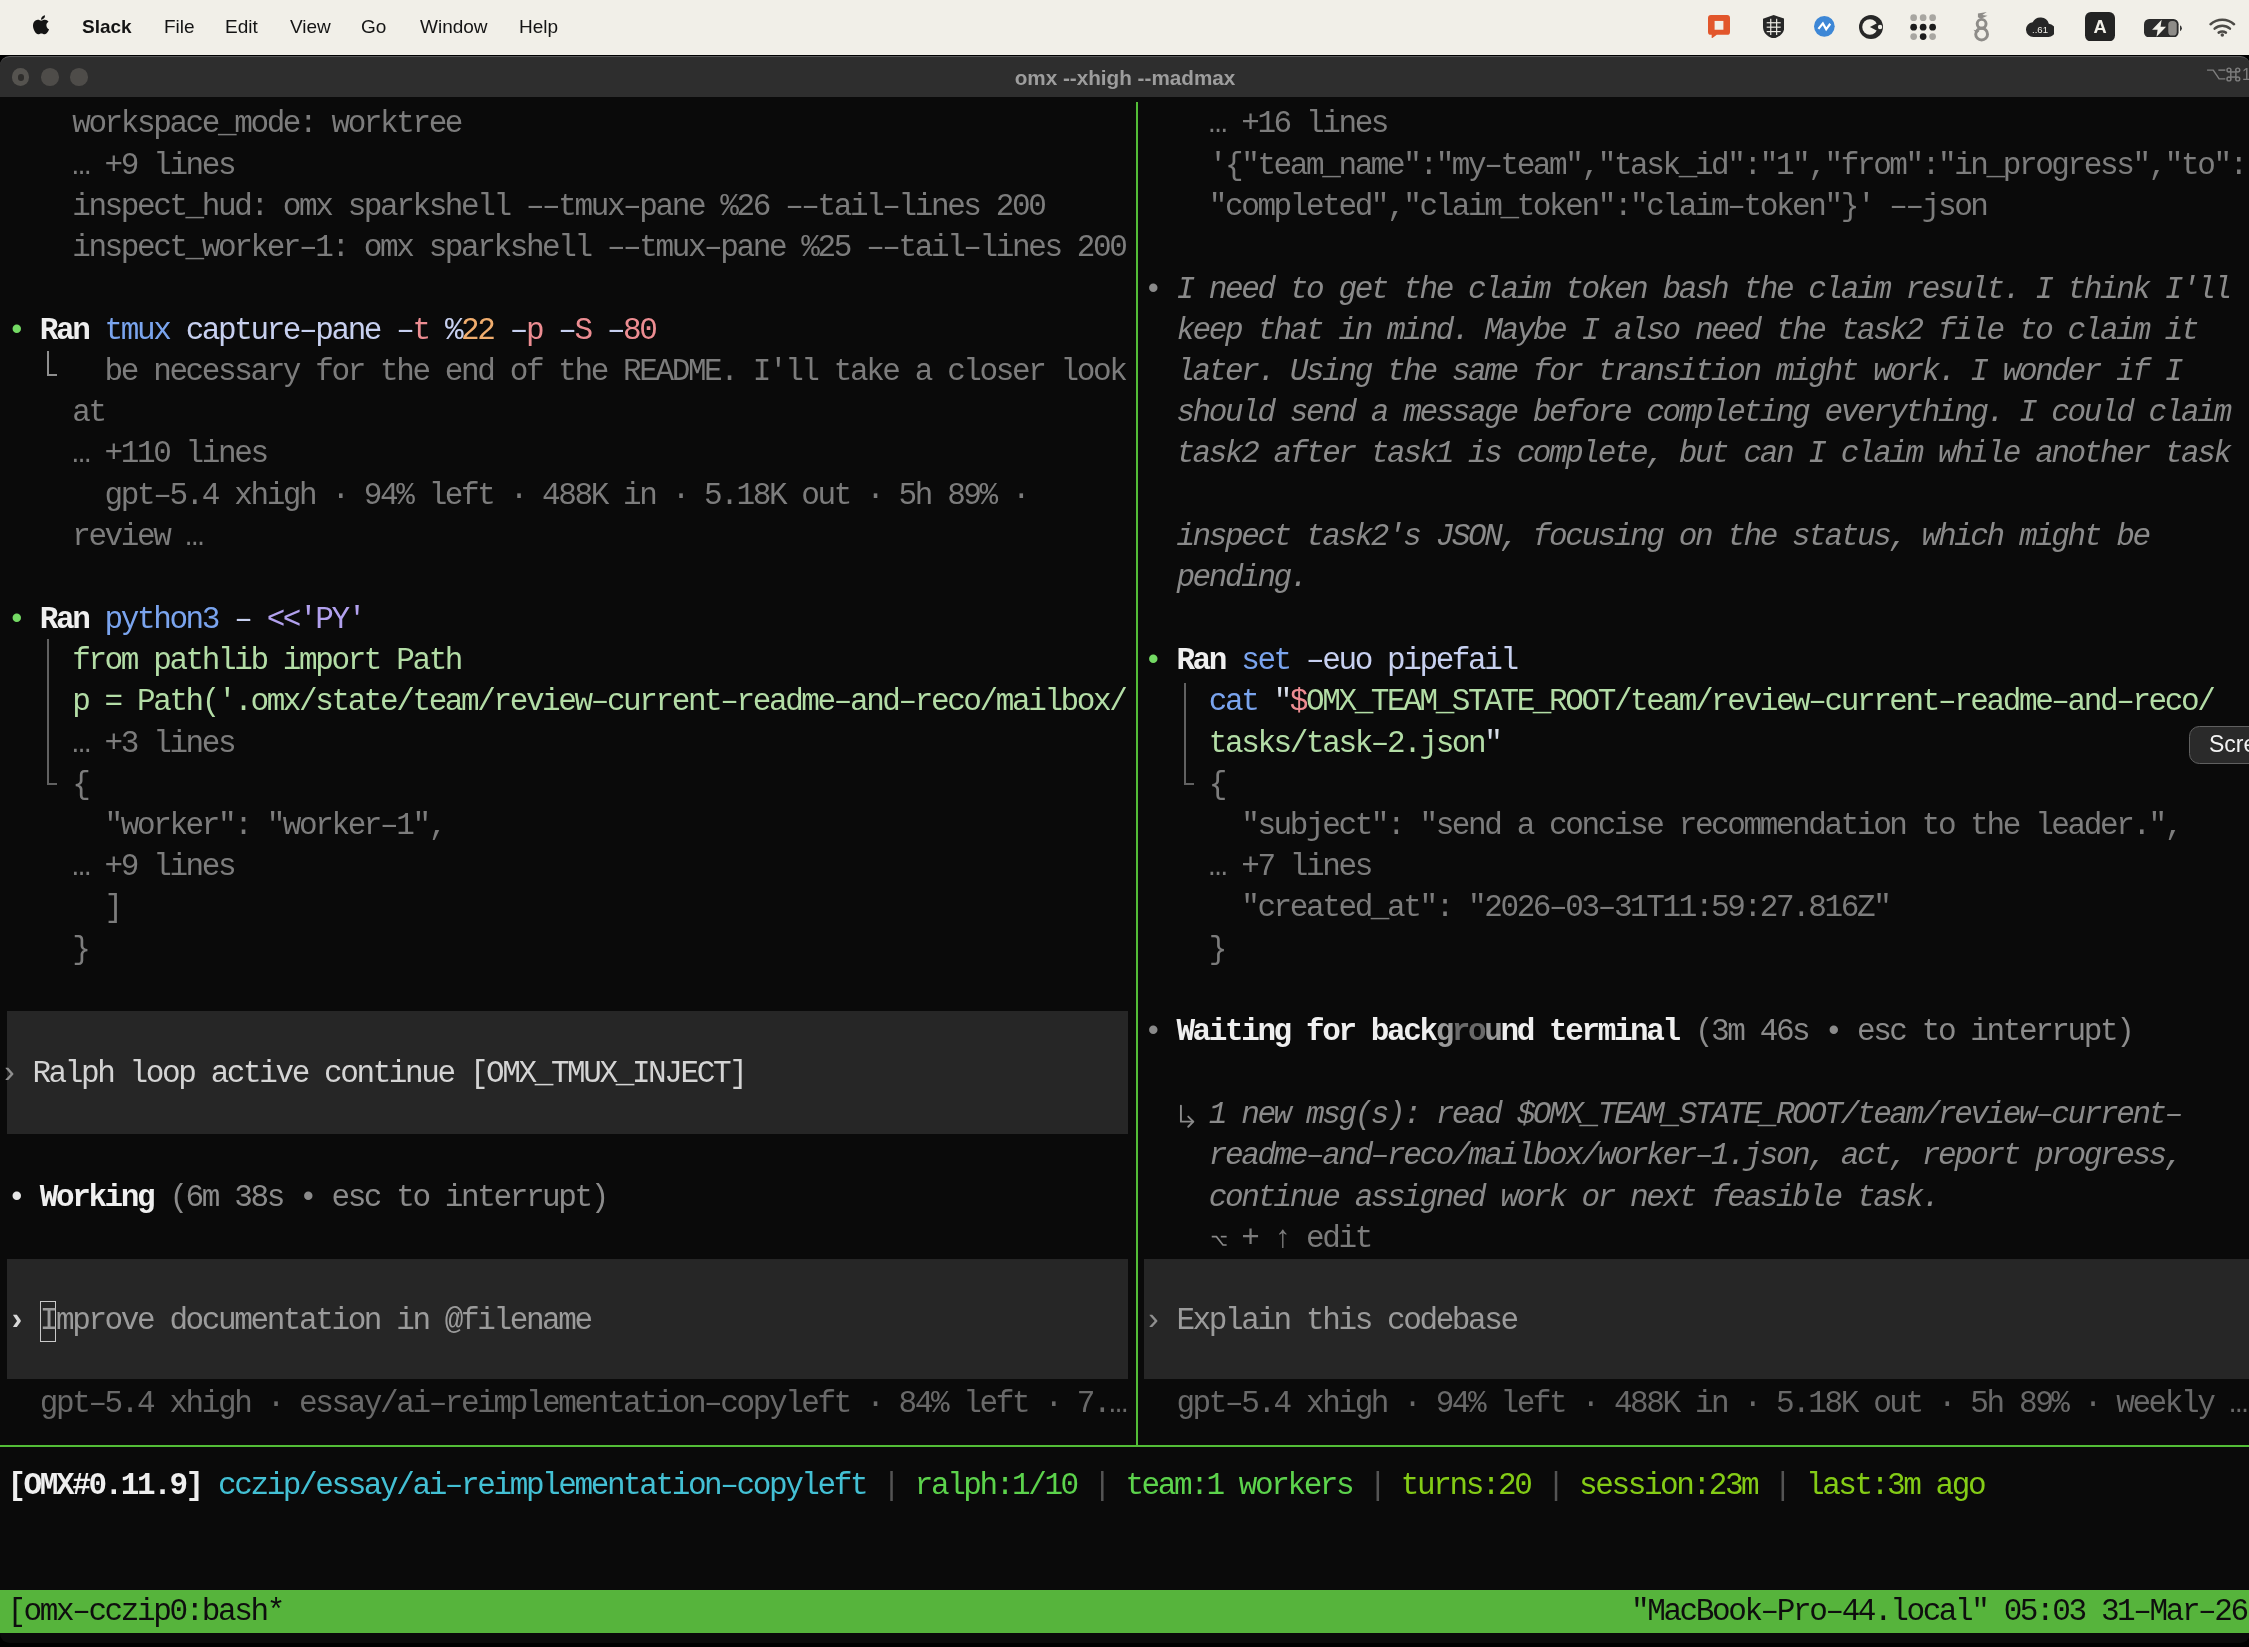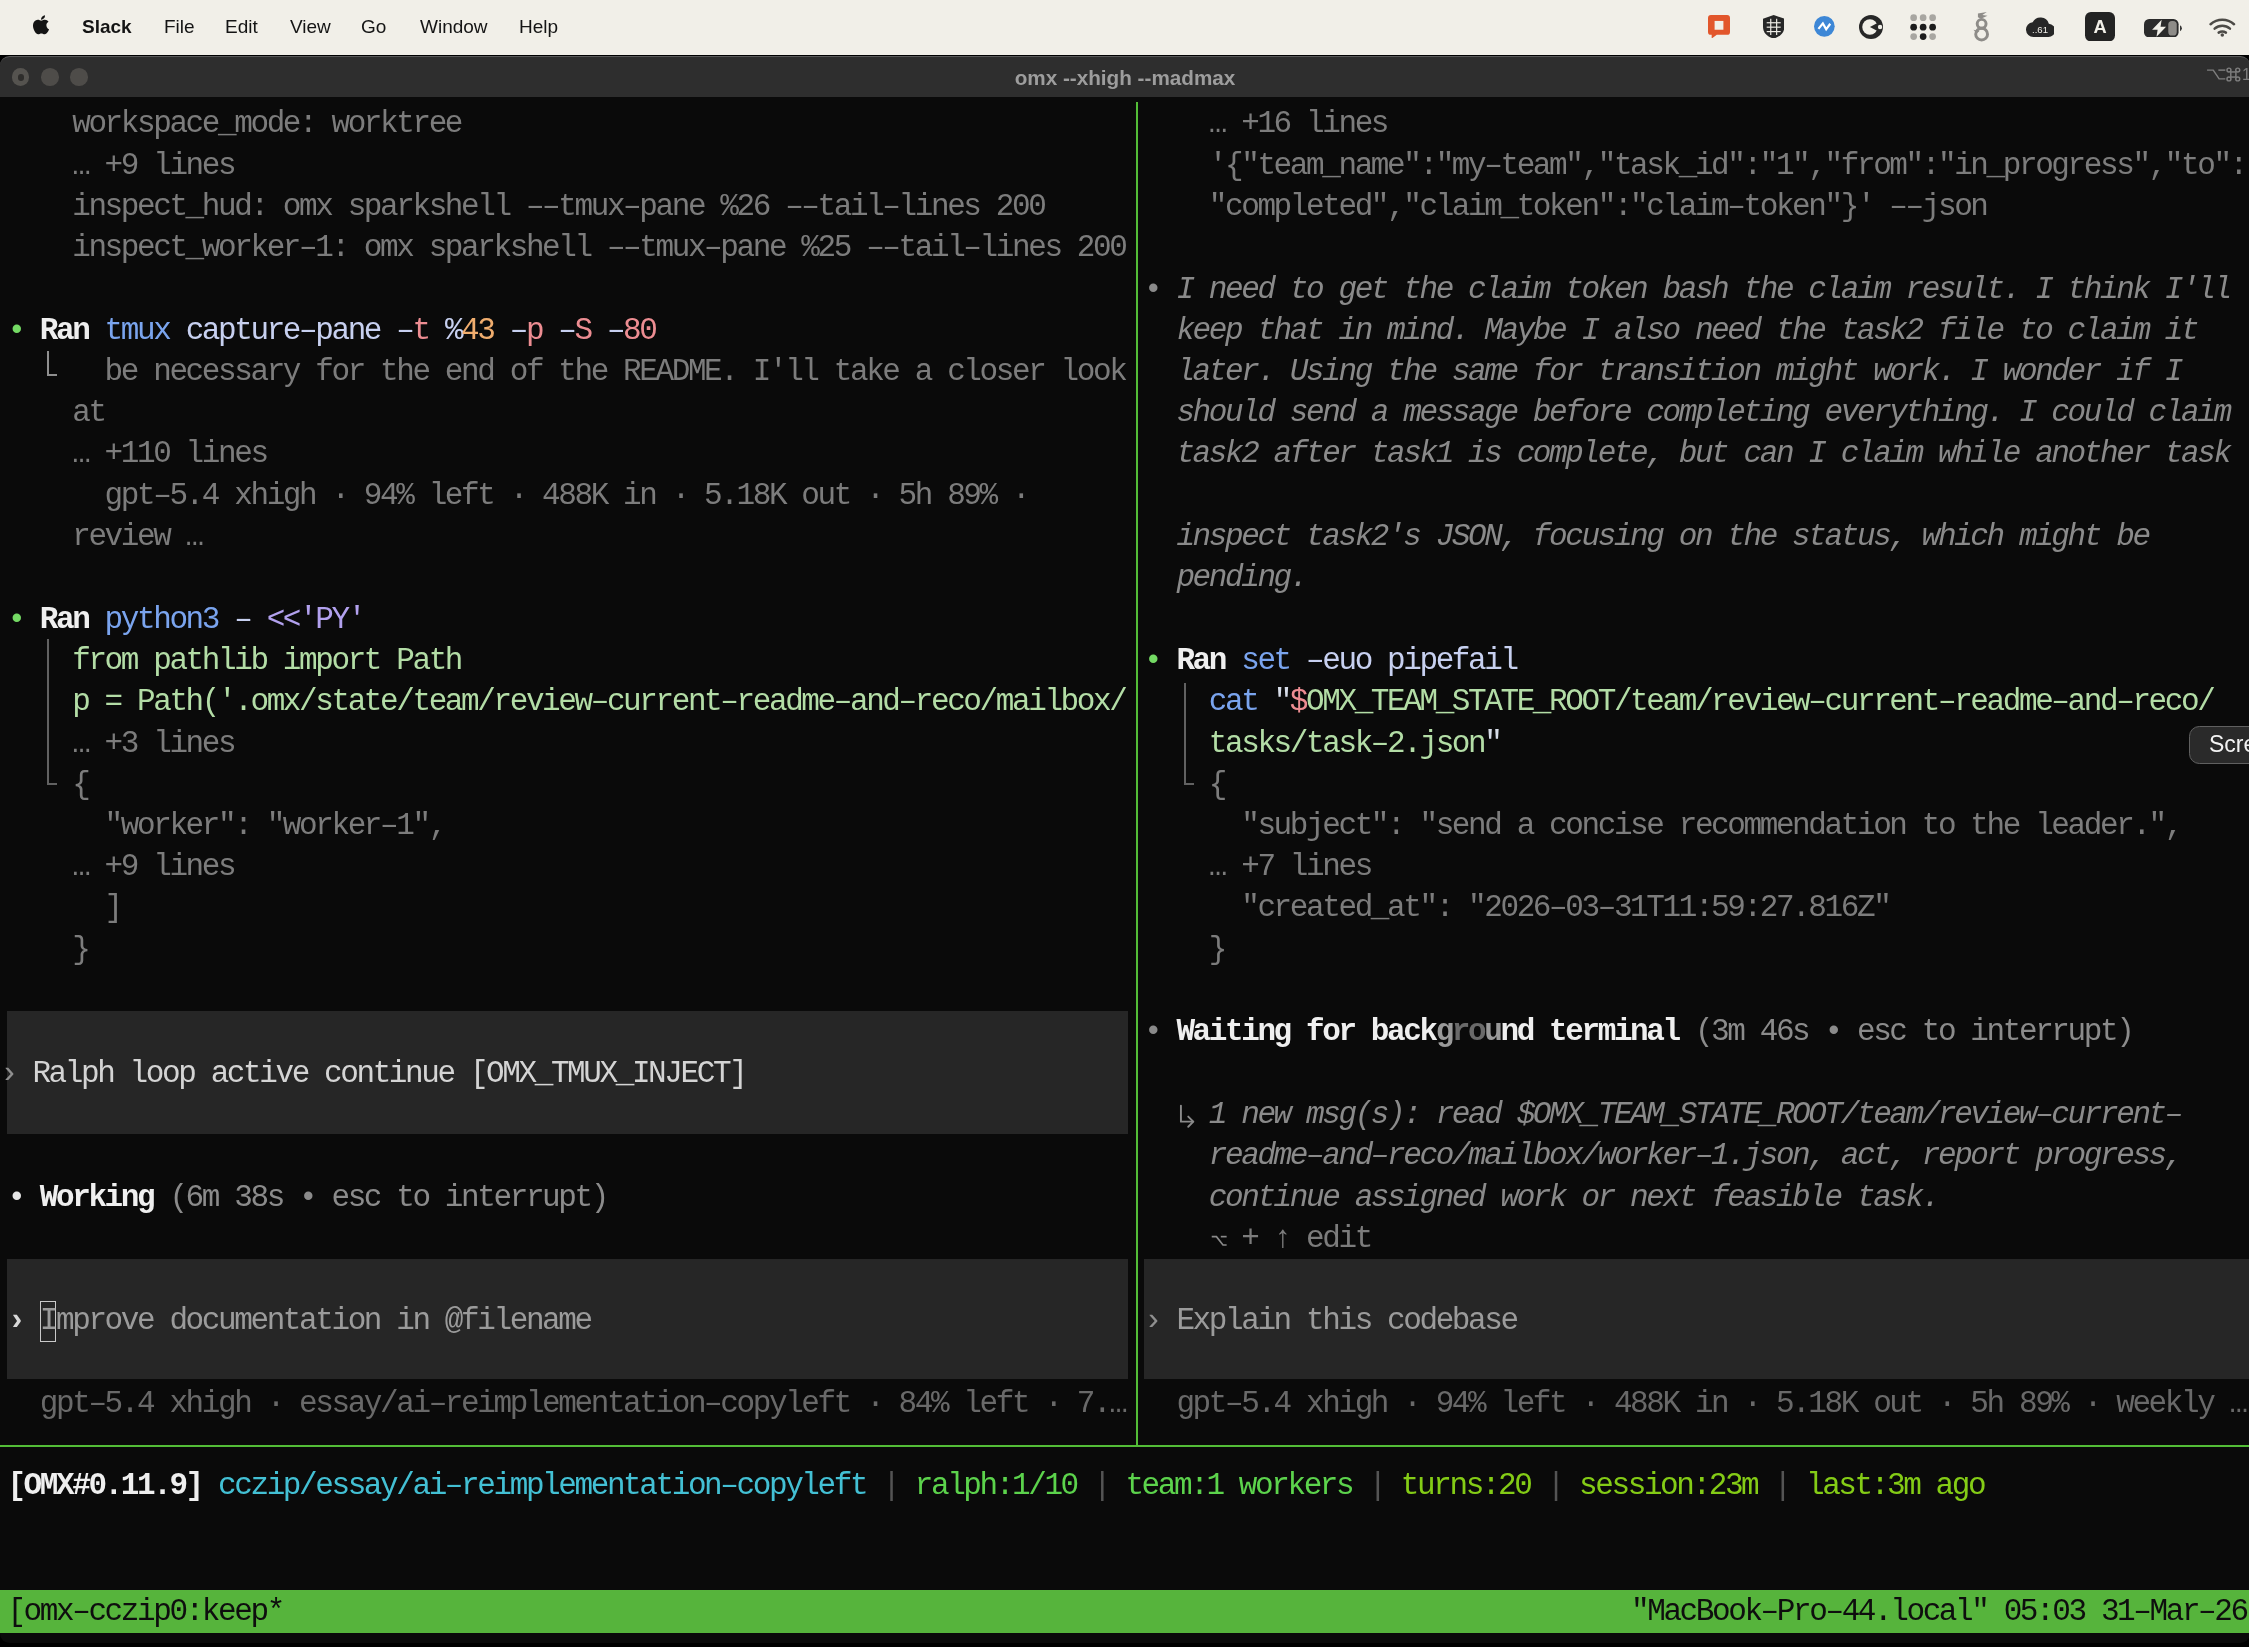--- a/index.html
+++ b/index.html
@@ -140,21 +140,21 @@
 <text x="49" y="20" font-family="Liberation Sans" font-size="22" fill="#7e7e7e">1</text>
       </svg></div>
 
 <div class="box" style="left:7.4px;top:1011px;width:1121px;height:123px"></div>
 <div class="box" style="left:7.4px;top:1259px;width:1121px;height:120px"></div>
 <div class="box" style="left:1144px;top:1259px;width:1106px;height:120px"></div>
 
 <div style="position:absolute;left:1136px;top:102px;width:1.5px;height:1343px;background:#53bd37"></div>
 <div style="position:absolute;left:0;top:1445px;width:2250px;height:2.2px;background:#53bd37"></div>
 <div style="position:absolute;left:0;top:1590px;width:2250px;height:43px;background:#56b43c"></div>
-<div class="r" style="left:7.4px;top:1590px;line-height:43px;height:43px;color:#0e0e0e">[omx–cczip0:keep*</div>
+<div class="r" style="left:7.4px;top:1590px;line-height:43px;height:43px;color:#0e0e0e">[omx–cczip0:bash*</div>
 <div class="r" style="left:1631px;top:1590px;line-height:43px;height:43px;color:#0e0e0e">"MacBook–Pro–44.local" 05:03 31–Mar–26</div>
 
 <div class="vline" style="left:47px;top:351px;height:23.6px;background:#8f8f8f"></div>
 <div class="hstub" style="left:47px;top:374px;width:10.3px;background:#8f8f8f"></div>
 <div class="vline" style="left:47px;top:639px;height:145px;background:#616161"></div>
 <div class="hstub" style="left:47px;top:783px;width:9.6px;background:#616161"></div>
 <div class="vline" style="left:1184px;top:683px;height:102px;background:#616161"></div>
 <div class="hstub" style="left:1184px;top:783px;width:9.6px;background:#616161"></div>
 <svg width="19" height="29.5" viewBox="0 0 26 40" style="position:absolute;left:1178px;top:1104px">
       <g fill="none" stroke="#8a8a8a" stroke-width="2.6" stroke-linejoin="round" stroke-linecap="round">
@@ -168,21 +168,21 @@
         <path d="M13.5 5h8"></path>
       </g>
     </svg>
 
 <div style="position:absolute;left:40px;top:1301px;width:16px;height:41px;border:1.5px solid #c9c9c9"></div>
 
 <div class="r" style="left:7.4px;top:103px"><i class="g">    workspace_mode: worktree</i></div>
 <div class="r" style="left:7.4px;top:145px"><i class="g">    … +9 lines</i></div>
 <div class="r" style="left:7.4px;top:186px"><i class="g">    inspect_hud: omx sparkshell ––tmux–pane %26 ––tail–lines 200</i></div>
 <div class="r" style="left:7.4px;top:227px"><i class="g">    inspect_worker–1: omx sparkshell ––tmux–pane %25 ––tail–lines 200</i></div>
-<div class="r" style="left:7.4px;top:310px"><i class="gb">•</i> <i class="w">Ran</i> <i class="bl">tmux</i> <i class="lv">capture–pane</i> <i class="lv">–</i><i class="pk">t</i> <i class="lv">%</i><i class="or">43</i> <i class="lv">–</i><i class="pk">p</i> <i class="lv">–</i><i class="pk">S</i> <i class="lv">–</i><i class="pk">80</i></div>
+<div class="r" style="left:7.4px;top:310px"><i class="gb">•</i> <i class="w">Ran</i> <i class="bl">tmux</i> <i class="lv">capture–pane</i> <i class="lv">–</i><i class="pk">t</i> <i class="lv">%</i><i class="or">22</i> <i class="lv">–</i><i class="pk">p</i> <i class="lv">–</i><i class="pk">S</i> <i class="lv">–</i><i class="pk">80</i></div>
 <div class="r" style="left:7.4px;top:351px">      <i class="g">be necessary for the end of the README. I'll take a closer look</i></div>
 <div class="r" style="left:7.4px;top:392px"><i class="g">    at</i></div>
 <div class="r" style="left:7.4px;top:433px"><i class="g">    … +110 lines</i></div>
 <div class="r" style="left:7.4px;top:475px"><i class="g">      gpt–5.4 xhigh · 94% left · 488K in · 5.18K out · 5h 89% ·</i></div>
 <div class="r" style="left:7.4px;top:516px"><i class="g">    review …</i></div>
 <div class="r" style="left:7.4px;top:599px"><i class="gb">•</i> <i class="w">Ran</i> <i class="bl">python3</i> <i class="lv">–</i> <i class="pu">&lt;&lt;'PY'</i></div>
 <div class="r" style="left:7.4px;top:640px">    <i class="pg">from pathlib import Path</i></div>
 <div class="r" style="left:7.4px;top:681px">    <i class="pg">p = Path('.omx/state/team/review–current–readme–and–reco/mailbox/</i></div>
 <div class="r" style="left:7.4px;top:723px">    <i class="g">… +3 lines</i></div>
 <div class="r" style="left:7.4px;top:764px">    <i class="g">{</i></div>

